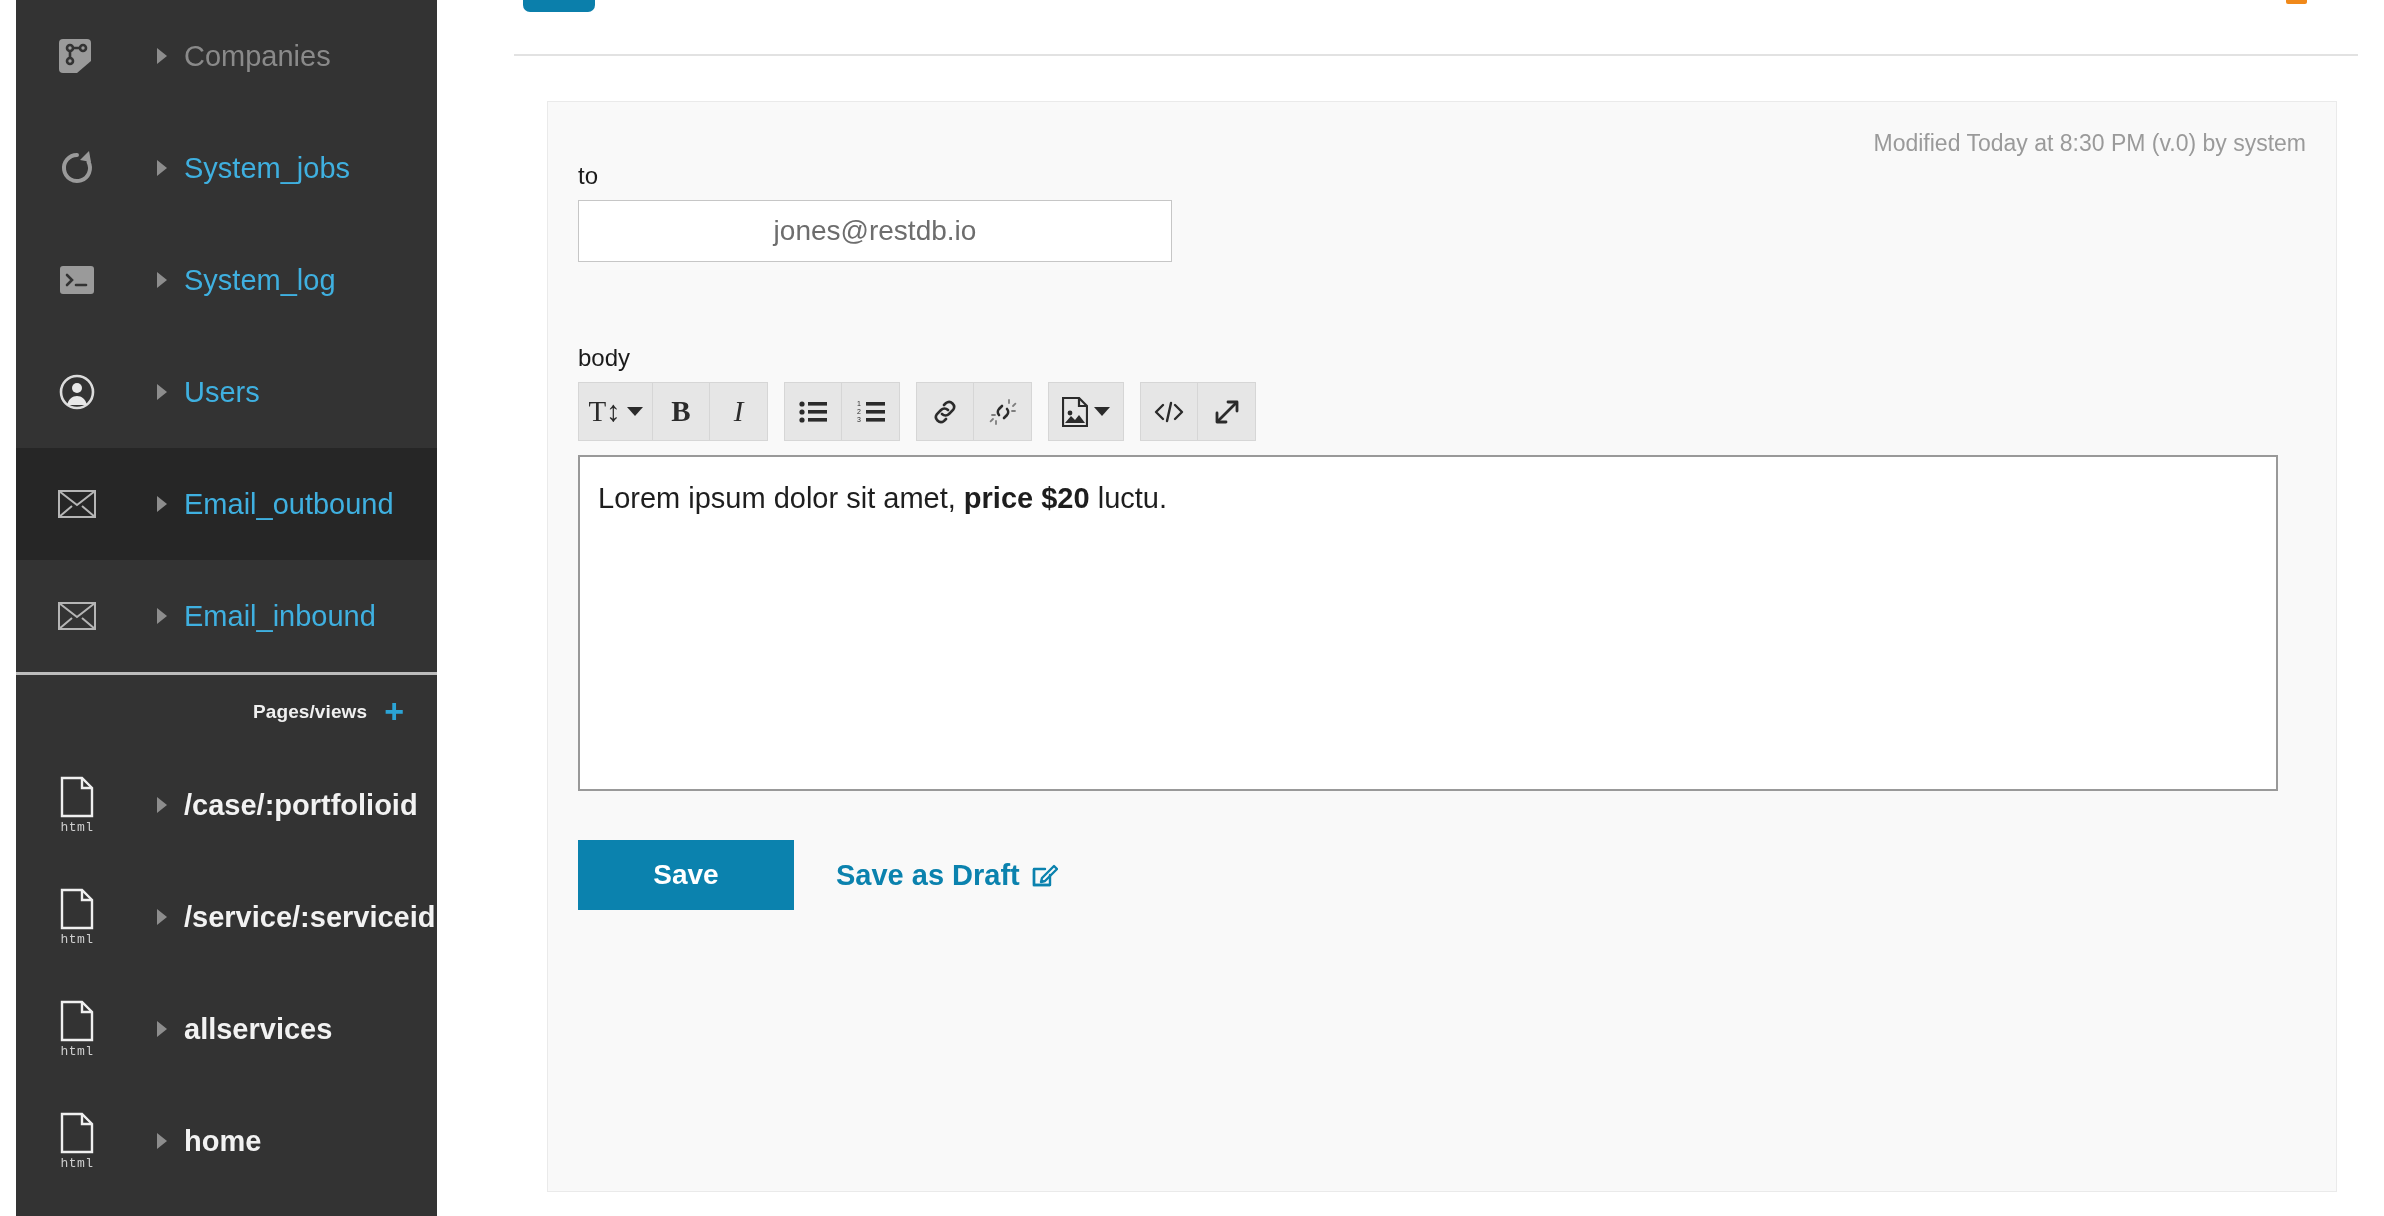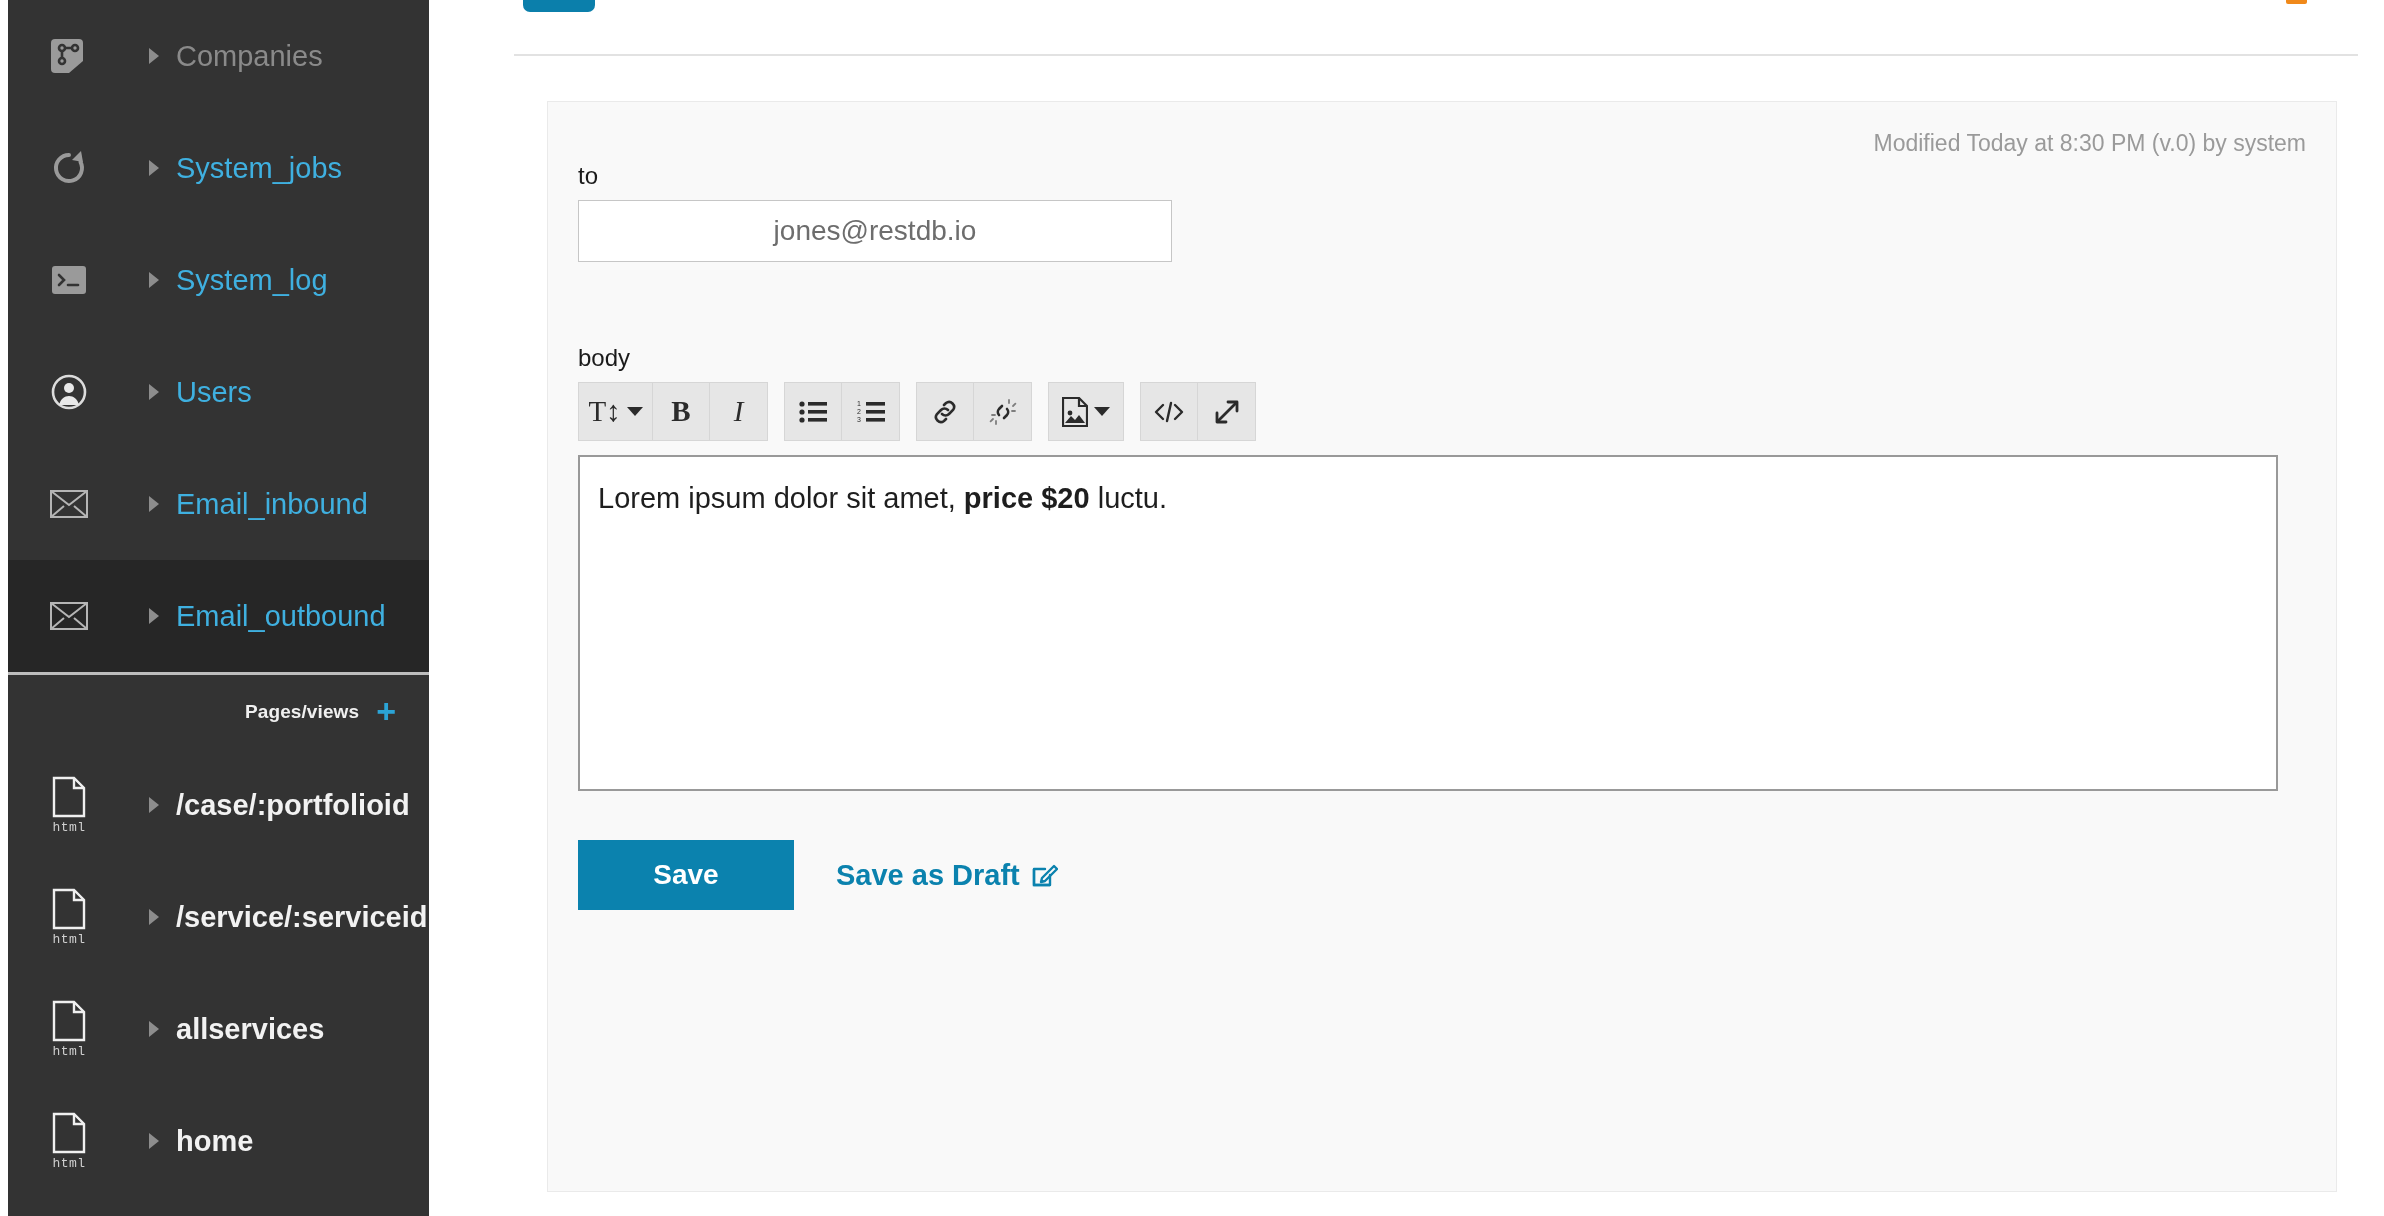--- a/index.html
+++ b/index.html
@@ -7,21 +7,21 @@
     width: 2384px; height: 1216px;
     overflow: hidden;
     background: #ffffff;
     font-family: "Liberation Sans", sans-serif;
   }
   body { position: relative; }
 
   
   #sidebar {
     position: absolute;
-    left: 8px; top: 0;
+    left: 16px; top: 0;
     width: 421px; height: 1216px;
     background: #333333;
     overflow: hidden;
   }
   .nav-item {
     position: relative;
     height: 112px;
     display: flex;
     align-items: center;
   }
@@ -305,50 +305,50 @@
         </svg>
     </span>
     <span class="nav-caret">
       <svg width="16" height="20" viewBox="0 0 16 20">
           <path fill="#8d8d8d" d="M3 2l10 8-10 8z"></path>
         </svg>
     </span>
     <span class="nav-label blue">Users</span>
   </div>
 
-  <div class="nav-item">
+  <div class="nav-item active">
     <span class="nav-icon">
       <svg width="38" height="28" viewBox="0 0 38 28">
           <rect x="1" y="1" width="36" height="26" fill="none" stroke="#b5b5b5" stroke-width="2"></rect>
           <path d="M1 1l18 14L37 1" fill="none" stroke="#b5b5b5" stroke-width="2"></path>
           <path d="M1 27l13-11M37 27L24 16" fill="none" stroke="#b5b5b5" stroke-width="2"></path>
         </svg>
     </span>
     <span class="nav-caret">
       <svg width="16" height="20" viewBox="0 0 16 20">
           <path fill="#8d8d8d" d="M3 2l10 8-10 8z"></path>
         </svg>
     </span>
-    <span class="nav-label blue">Email_inbound</span>
-  </div>
-
-  <div class="nav-item active">
+    <span class="nav-label blue">Email_outbound</span>
+  </div>
+
+  <div class="nav-item">
     <span class="nav-icon">
       <svg width="38" height="28" viewBox="0 0 38 28">
           <rect x="1" y="1" width="36" height="26" fill="none" stroke="#b5b5b5" stroke-width="2"></rect>
           <path d="M1 1l18 14L37 1" fill="none" stroke="#b5b5b5" stroke-width="2"></path>
           <path d="M1 27l13-11M37 27L24 16" fill="none" stroke="#b5b5b5" stroke-width="2"></path>
         </svg>
     </span>
     <span class="nav-caret">
       <svg width="16" height="20" viewBox="0 0 16 20">
           <path fill="#8d8d8d" d="M3 2l10 8-10 8z"></path>
         </svg>
     </span>
-    <span class="nav-label blue">Email_outbound</span>
+    <span class="nav-label blue">Email_inbound</span>
   </div>
 
   <div class="sb-divider"></div>
 
   <div class="pages-header">
     <span class="ph-label">Pages/views</span>
     <span class="ph-plus">+</span>
   </div>
 
   <div class="nav-item">

